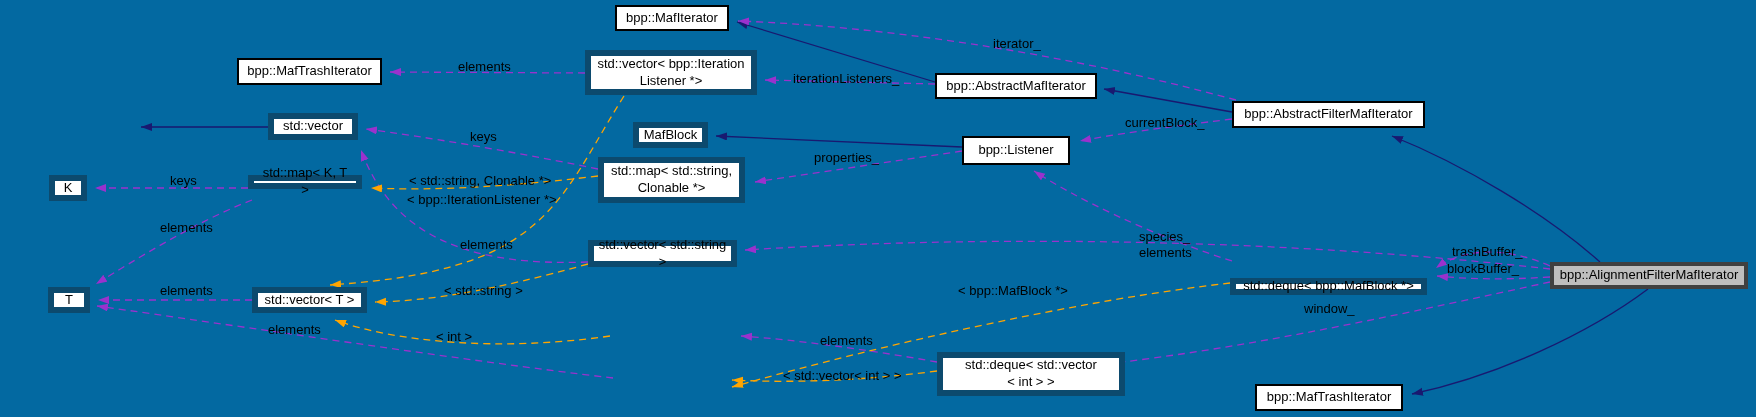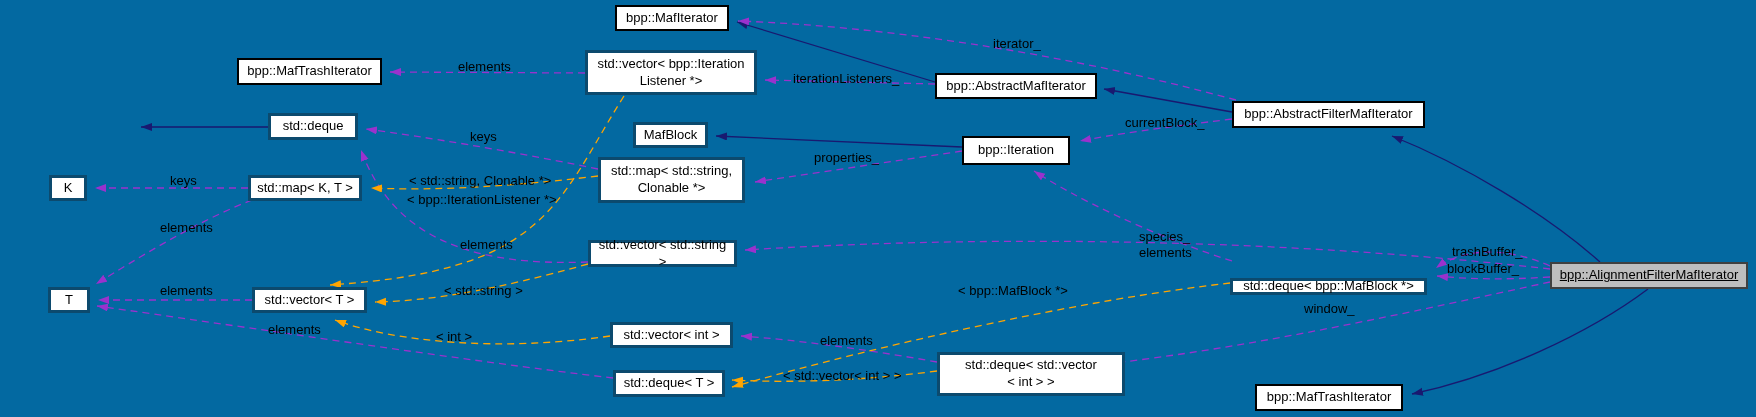--- a/index.html
+++ b/index.html
@@ -1,24 +1,24 @@
 <!DOCTYPE html>
 <html><head>
 <meta charset="utf-8">
 <style>
   html,body{margin:0;padding:0;background:#fff;}
   *{box-sizing:border-box;}
   #canvas{position:relative;width:1756px;height:417px;background:#0369a1;overflow:hidden;
           font-family:"Liberation Sans","DejaVu Sans",sans-serif;}
   #edges{position:absolute;left:0;top:0;width:1756px;height:417px;}
-  .node{position:absolute;background:#ffffff;border:3px solid #0c4a6e;color:#000;
+  .node{position:absolute;background:#ffffff;border:6px solid #0c4a6e;color:#000;
         display:flex;align-items:center;justify-content:center;text-align:center;
         font-size:13px;line-height:1.3;white-space:pre-line;padding:1px 4px;}
   .node.strong{border:2px solid #000000;}
-  .node.highlight{background:#bebebe;border:2px solid #404040;text-decoration:underline;}
+  .node.highlight{background:#bebebe;border:4px solid #404040;}
   .edge-label{position:absolute;font-size:13px;color:#000;white-space:nowrap;}
 </style>
 </head>
 <body>
 
 <div id="canvas">
 
   <svg id="edges" viewBox="0 0 1756 417" xmlns="http://www.w3.org/2000/svg">
     <defs>
       <marker id="arr-nav" markerWidth="12" markerHeight="9" refX="11" refY="4" orient="auto" markerUnits="userSpaceOnUse">
@@ -70,32 +70,30 @@
       <path d="M 1230,283 C 1080,300 880,345 732,387" marker-end="url(#arr-org)"></path>
     </g>
   </svg>
 
   <div class="node strong" style="left:615px;top:5px;width:114px;height:26px">bpp::MafIterator</div>
   <div class="node strong" style="left:237px;top:58px;width:145px;height:27px">bpp::MafTrashIterator</div>
   <div class="node" style="left:585px;top:50px;width:172px;height:45px">std::vector&lt; bpp::Iteration
 Listener *&gt;</div>
   <div class="node strong" style="left:935px;top:73px;width:162px;height:26px">bpp::AbstractMafIterator</div>
   <div class="node strong" style="left:1232px;top:101px;width:193px;height:27px">bpp::AbstractFilterMafIterator</div>
-  <div class="node" style="left:268px;top:113px;width:90px;height:27px">std::deque</div>
+  <div class="node" style="left:268px;top:113px;width:90px;height:27px">std::vector</div>
   <div class="node" style="left:633px;top:122px;width:75px;height:26px">MafBlock</div>
-  <div class="node strong" style="left:962px;top:136px;width:108px;height:29px">bpp::Iteration</div>
+  <div class="node strong" style="left:962px;top:136px;width:108px;height:29px">bpp::Listener</div>
   <div class="node" style="left:49px;top:175px;width:38px;height:26px">K</div>
-  <div class="node" style="left:248px;top:175px;width:114px;height:26px">std::map&lt; K, T &gt;</div>
+  <div class="node" style="left:248px;top:175px;width:114px;height:14px">std::map&lt; K, T &gt;</div>
   <div class="node" style="left:588px;top:240px;width:149px;height:27px">std::vector&lt; std::string &gt;</div>
   <div class="node" style="left:598px;top:157px;width:147px;height:46px">std::map&lt; std::string,
 Clonable *&gt;</div>
   <div class="node" style="left:48px;top:287px;width:42px;height:26px">T</div>
   <div class="node" style="left:252px;top:287px;width:115px;height:26px">std::vector&lt; T &gt;</div>
-  <div class="node" style="left:610px;top:322px;width:123px;height:26px">std::vector&lt; int &gt;</div>
-  <div class="node" style="left:613px;top:370px;width:112px;height:27px">std::deque&lt; T &gt;</div>
   <div class="node" style="left:937px;top:352px;width:188px;height:44px">std::deque&lt; std::vector
 &lt; int &gt; &gt;</div>
   <div class="node" style="left:1230px;top:278px;width:197px;height:17px">std::deque&lt; bpp::MafBlock *&gt;</div>
   <div class="node highlight" style="left:1550px;top:262px;width:198px;height:27px">bpp::AlignmentFilterMafIterator</div>
   <div class="node strong" style="left:1255px;top:384px;width:148px;height:27px">bpp::MafTrashIterator</div>
 
   <span class="edge-label" style="left:458px;top:59px">elements</span>
   <span class="edge-label" style="left:993px;top:36px">iterator_</span>
   <span class="edge-label" style="left:793px;top:71px">iterationListeners_</span>
   <span class="edge-label" style="left:1125px;top:115px">currentBlock_</span>

